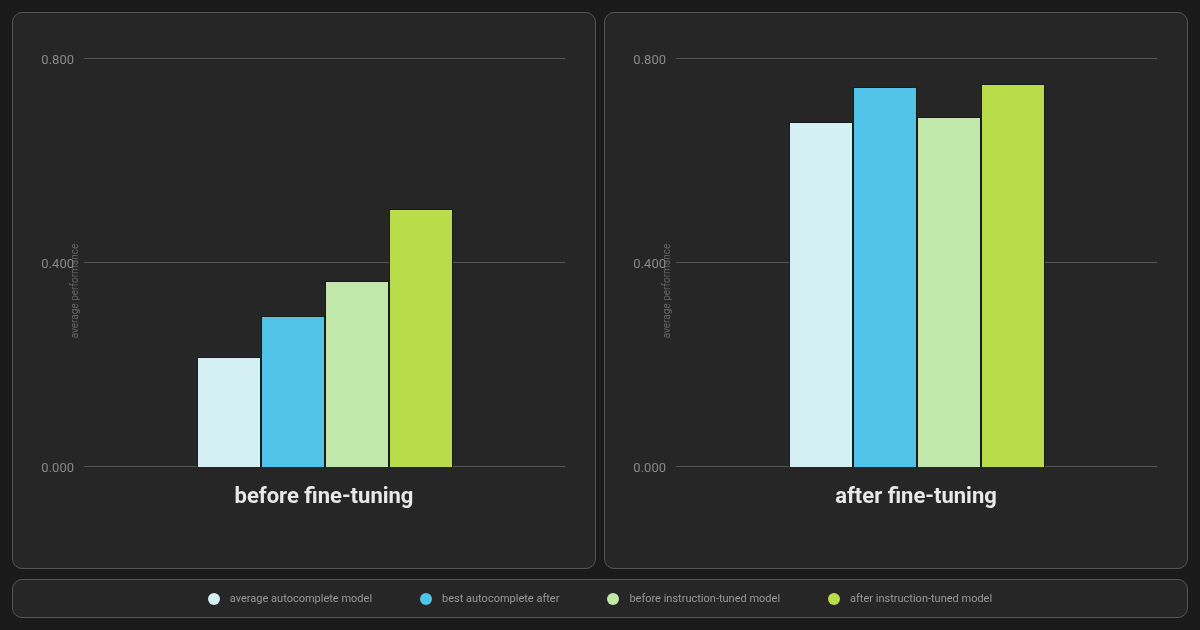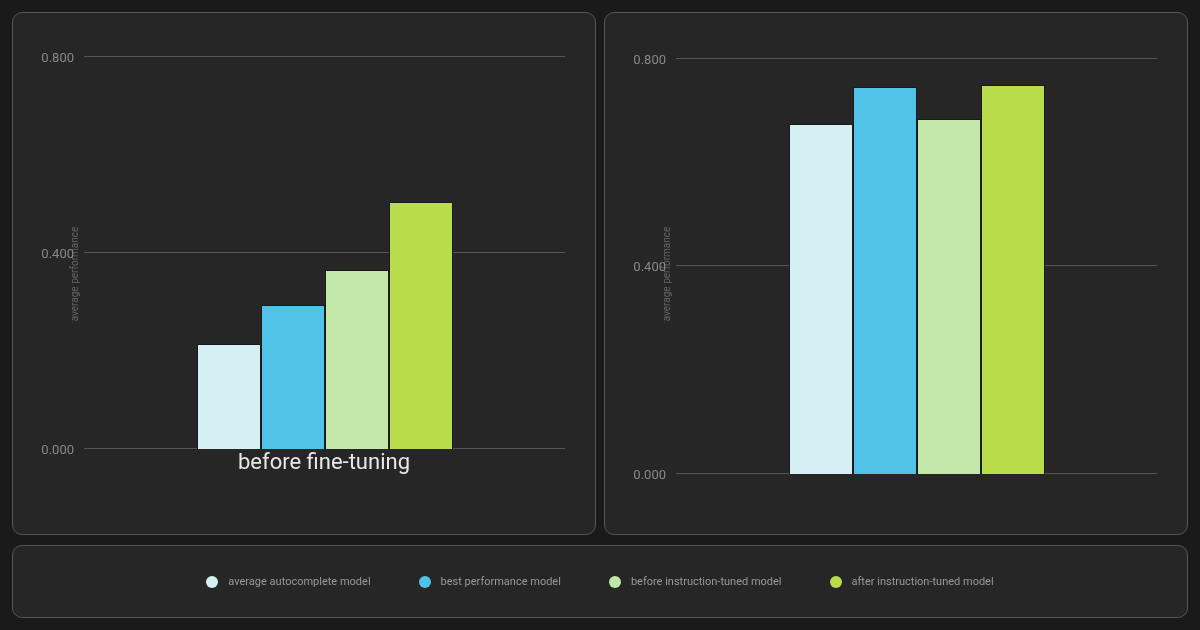--- a/index.html
+++ b/index.html
@@ -71,30 +71,30 @@
     top: 50%;
     transform: translateY(-50%) rotate(-90deg);
     transform-origin: center;
     font-size: 10px;
     color: #666;
     white-space: nowrap;
   }
   .xlabel {
     text-align: center;
     font-size: 22px;
-    font-weight: 400;
+    font-weight: 700;
     color: #e8e8e8;
-    margin-top: 0;
+    margin-top: 16px;
   }
   .legend {
     margin-top: 10px;
     background: #262626;
     border: 1px solid #555;
     border-radius: 10px;
-    padding: 29px 20px;
+    padding: 12px 20px;
     display: flex;
     justify-content: center;
     align-items: center;
     gap: 48px;
     font-size: 11px;
     color: #999;
   }
   .legend-item {
     display: flex;
     align-items: center;
@@ -140,32 +140,33 @@
         <div class="tick-label" style="bottom: 47.0588%; transform: translateY(50%);">0.400</div>
         <div class="gridline" style="bottom: 94.1176%;"></div>
         <div class="tick-label" style="bottom: 94.1176%; transform: translateY(50%);">0.800</div>
         <div class="bars">
           <div class="bar" style="height: 79.4118%; background: rgb(212, 240, 244);"></div>
           <div class="bar" style="height: 87.6471%; background: rgb(82, 195, 232);"></div>
           <div class="bar" style="height: 80.5882%; background: rgb(193, 232, 168);"></div>
           <div class="bar" style="height: 88.2353%; background: rgb(184, 220, 74);"></div>
         </div>
       </div>
+    <div class="xlabel">after fine-tuning</div>
   </div>
 
 </div>
 
 <div class="legend">
   <div class="legend-item">
     <span class="swatch" style="background:#d4f0f4"></span>
     <span>average autocomplete model</span>
   </div>
   <div class="legend-item">
     <span class="swatch" style="background:#52c3e8"></span>
-    <span>best performance model</span>
+    <span>best autocomplete after</span>
   </div>
   <div class="legend-item">
     <span class="swatch" style="background:#c1e8a8"></span>
     <span>before instruction-tuned model</span>
   </div>
   <div class="legend-item">
     <span class="swatch" style="background:#b8dc4a"></span>
     <span>after instruction-tuned model</span>
   </div>
 </div>

